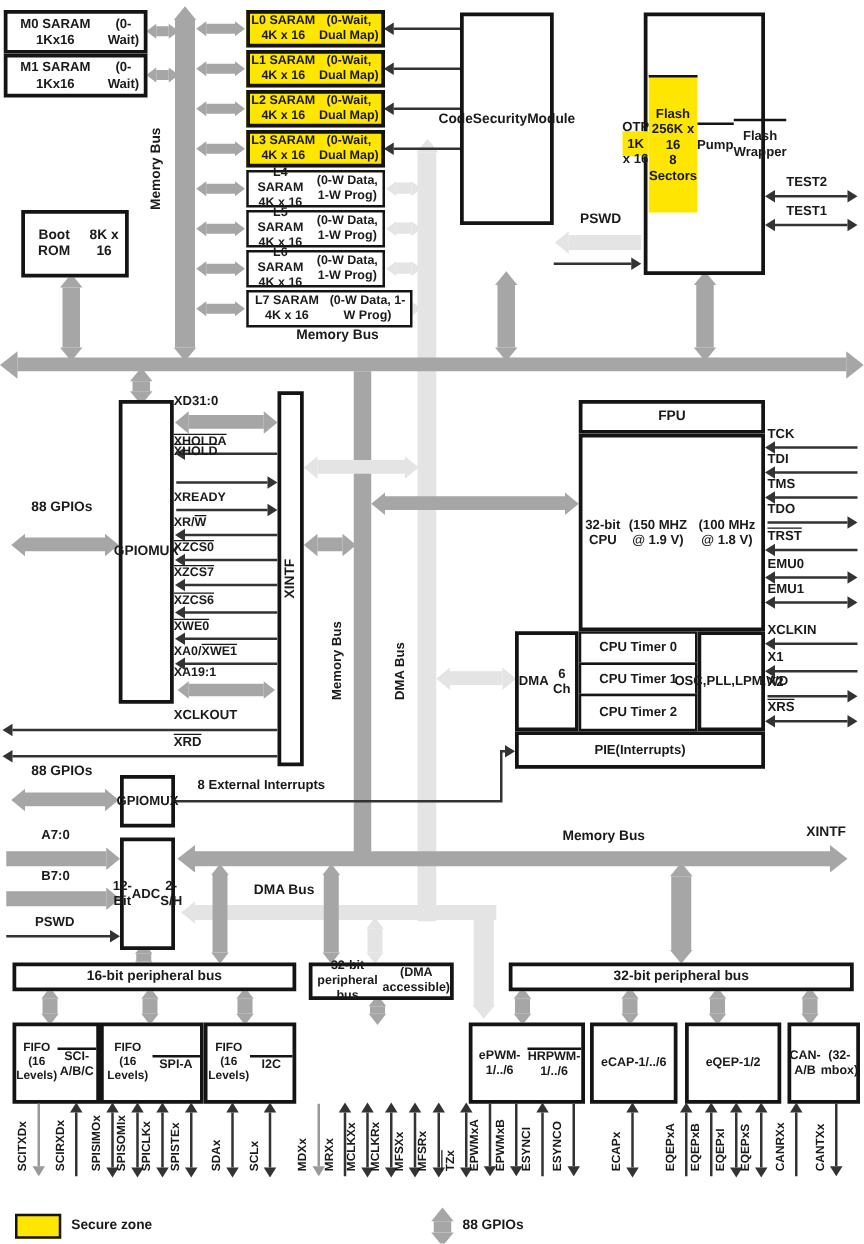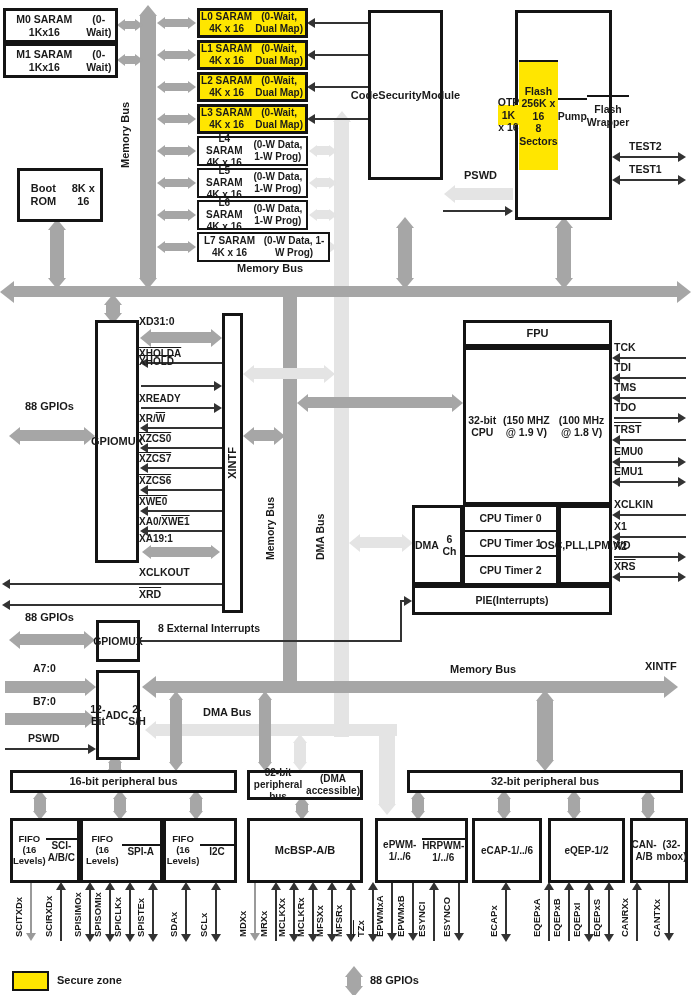--- a/index.html
+++ b/index.html
@@ -325,23 +325,20 @@
   </div>
   <div class="box thk stack" style="left:163px;top:818px;width:74px;height:65px">
     <div class="pcell f9">
         <span>FIFO</span>
         <span>(16 Levels)</span>
       </div>
     <div class="pcell f10">
         <span>I2C</span>
       </div>
   </div>
-  <div class="box thk f11" style="left:247px;top:818px;width:116px;height:65px">
-      <span>McBSP-A/B</span>
-    </div>
   <div class="box thk stack" style="left:375px;top:818px;width:93px;height:65px">
     <div class="pcell f10">
         <span>ePWM-1/../6</span>
       </div>
     <div class="pcell f10">
         <span>HRPWM-1/../6</span>
       </div>
   </div>
   <div class="box thk f10" style="left:472px;top:818px;width:70px;height:65px">
       <span>eCAP-1/../6</span>

